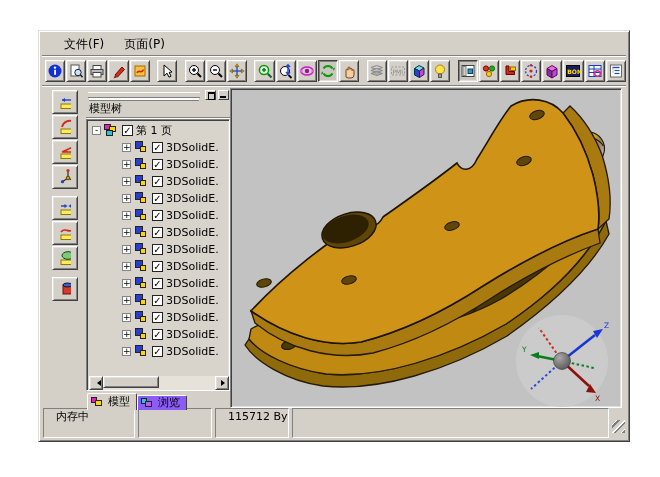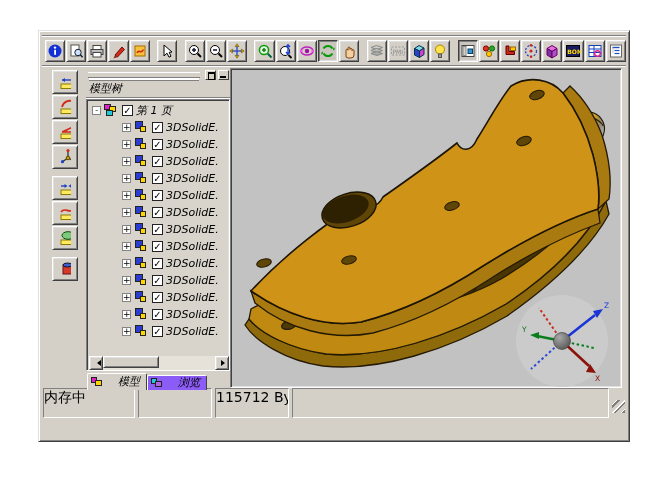--- a/index.html
+++ b/index.html
@@ -20,21 +20,21 @@
   .tb.pressed{border-color:#404040 #fff #fff #404040;box-shadow:inset 1px 1px 0 #808080, inset -1px -1px 0 #dfdfdf;background:#cac6be;}
   .tsep{width:7px;height:22px;}
   
   .main{position:relative;height:322px;}
   .leftbar{position:absolute;left:6px;top:2px;width:34px;height:318px;display:flex;flex-direction:column;align-items:center;}
   .lb{width:26px;height:24px;margin-bottom:1px;display:flex;align-items:center;justify-content:center;
     background:#d4d0c8;border:1px solid;border-color:#fff #404040 #404040 #fff;
     box-shadow:inset 1px 1px 0 #dfdfdf, inset -1px -1px 0 #808080;}
   .lsep{height:6px;}
   
-  .dock{position:absolute;left:44px;top:0;width:144px;height:322px;display:flex;flex-direction:column;font-style:italic;}
+  .dock{position:absolute;left:44px;top:0;width:144px;height:322px;display:flex;flex-direction:column;}
   .dockhead{height:13px;display:flex;align-items:center;padding:1px 1px 1px 2px;}
   .grip{flex:1;height:6px;border-top:1px solid #fff;border-bottom:1px solid #808080;margin-right:3px;
     box-shadow:0 3px 0 -1px #fff, 0 4px 0 -1px #808080;}
   .dbtn{width:11px;height:10px;margin-left:2px;background:#d4d0c8;border:1px solid;position:relative;
     border-color:#fff #404040 #404040 #fff;}
   .dbtn.maxi::before{content:"";position:absolute;left:2px;top:1px;width:5px;height:5px;border:1px solid #000;border-top-width:2px;}
   .dbtn.mini::before{content:"";position:absolute;left:1px;bottom:1px;width:6px;height:2px;background:#000;}
   .docktitle{height:17px;line-height:16px;padding-left:3px;font-size:11px;border-bottom:1px solid #808080;
     box-shadow:0 1px 0 #fff;}
   .treebox{flex:1;margin-top:1px;background:#d8d4cc;border:1px solid;border-color:#808080 #fff #fff #808080;
@@ -69,47 +69,51 @@
   .hscroll{height:14px;display:flex;margin-top:1px;background:#e6e2da;}
   .sbtn{width:14px;height:14px;background:#d4d0c8;border:1px solid;border-color:#fff #404040 #404040 #fff;
     box-shadow:inset 1px 1px 0 #dfdfdf, inset -1px -1px 0 #808080;position:relative;}
   .sbtn.left::before{content:"";position:absolute;left:4px;top:3px;border:3px solid transparent;border-right:4px solid #000;}
   .sbtn.right::before{content:"";position:absolute;left:5px;top:3px;border:3px solid transparent;border-left:4px solid #000;}
   .strack{flex:1;position:relative;}
   .sthumb{position:absolute;left:0;top:0;width:56px;height:12px;background:#d4d0c8;border:1px solid;
     border-color:#fff #404040 #404040 #fff;box-shadow:inset 1px 1px 0 #dfdfdf, inset -1px -1px 0 #808080;}
   
   .tabs{height:19px;display:flex;align-items:flex-end;padding-left:1px;}
-  .tab{display:flex;align-items:center;gap:13px;height:17px;padding:0 6px 1px 3px;font-size:11px;
+  .tab{display:flex;align-items:center;gap:3px;height:17px;padding:0 6px 1px 3px;font-size:11px;
     background:#d4d0c8;border:1px solid;border-color:#fff #404040 #404040 #fff;border-bottom:none;
     border-radius:2px 2px 0 0;}
   .tab.inactive{height:15px;background:#8b5cf6;}
   .tabico{position:relative;width:14px;height:12px;}
   .tabico i{position:absolute;border:1px solid #222;}
   .ico-tab1 i:nth-child(1){left:0;top:1px;width:6px;height:6px;background:#e020c8;}
   .ico-tab1 i:nth-child(2){left:4px;top:4px;width:7px;height:6px;background:#ffd400;}
   .ico-tab2 i:nth-child(1){left:0;top:1px;width:6px;height:6px;background:#20c8d8;}
   .ico-tab2 i:nth-child(2){left:4px;top:4px;width:7px;height:6px;background:#b060e0;}
   
   .viewport{position:absolute;left:188px;top:0;width:392px;height:320px;background:#c2c2c2;
     border:1px solid;border-color:#808080 #fff #fff #808080;
     box-shadow:inset 1px 1px 0 #404040, inset -1px -1px 0 #dfdfdf;}
   .viewport svg{display:block;}
   
   .statusbar{display:flex;align-items:center;height:20px;margin-top:3px;gap:3px;padding:0 1px;}
-  .scell{height:30px;border:1px solid;border-color:#808080 #fff #fff #808080;padding:1px 0;
-    font-size:14px;line-height:14px;white-space:nowrap;overflow:hidden;}
+  .scell{height:30px;border:1px solid;border-color:#808080 #fff #fff #808080;padding:1px 12px;
+    font-size:11px;line-height:14px;white-space:nowrap;overflow:hidden;}
   .sgrip{width:13px;height:13px;align-self:flex-end;
     background:repeating-linear-gradient(135deg,transparent 0 3px,#fff 3px 4px,#808080 4px 6px);}
 </style>
 </head>
 <body>
 
 <div class="win">
 
+  <div class="menubar">
+    <span class="menuitem">文件(F)</span>
+    <span class="menuitem">页面(P)</span>
+  </div>
   <div class="etch"></div>
 
   <div class="toolbar">
     <button class="tb">
         <svg width="16" height="16">
           <circle cx="8" cy="8" r="6.5" fill="#1131d6"></circle>
           <rect x="7.2" y="6.8" width="1.8" height="5" fill="#fff"></rect>
           <circle cx="8" cy="4.6" r="1.2" fill="#fff"></circle>
         </svg>
       </button>

